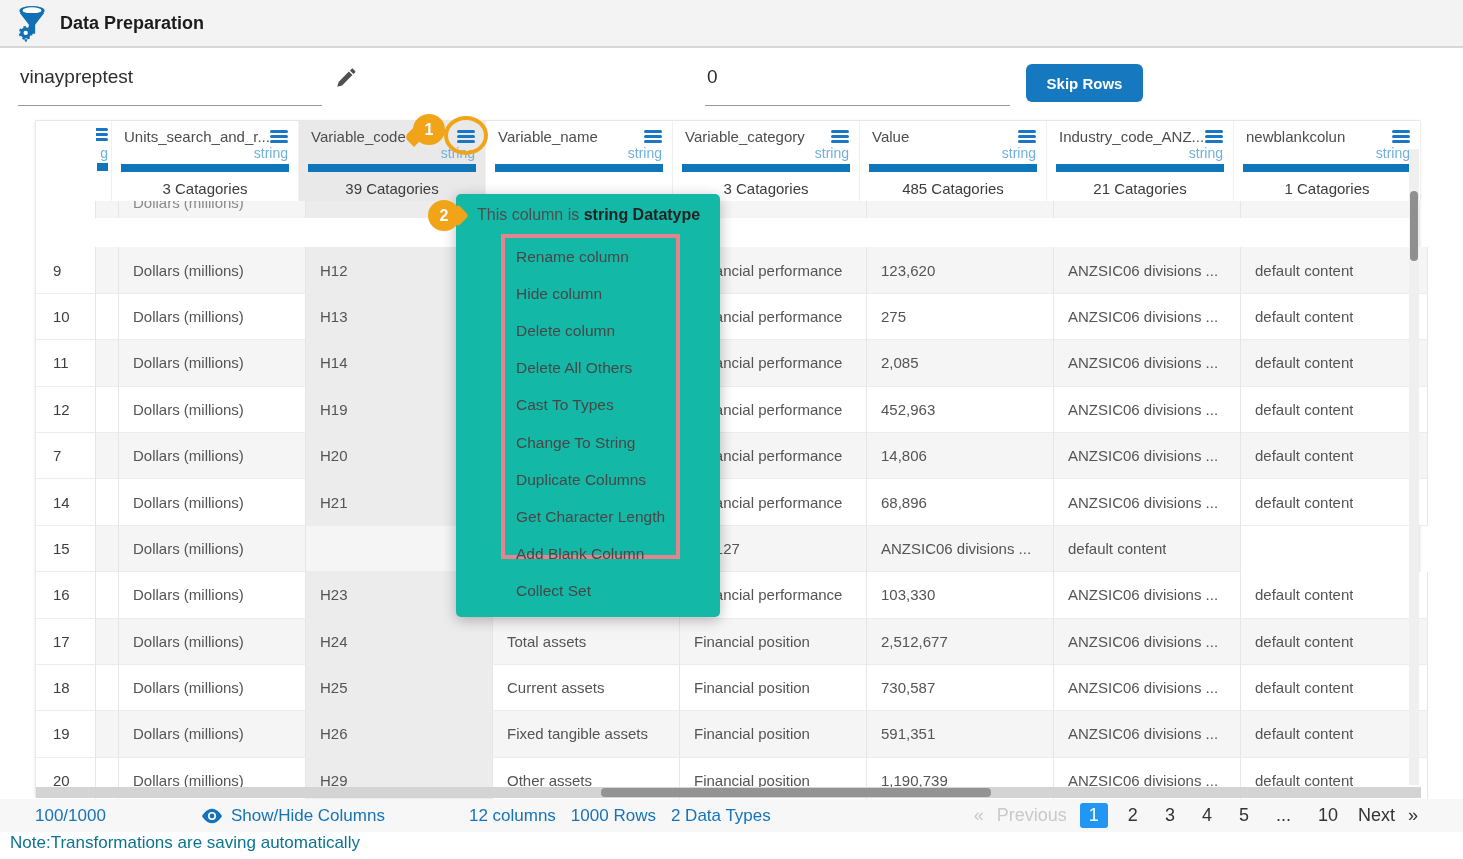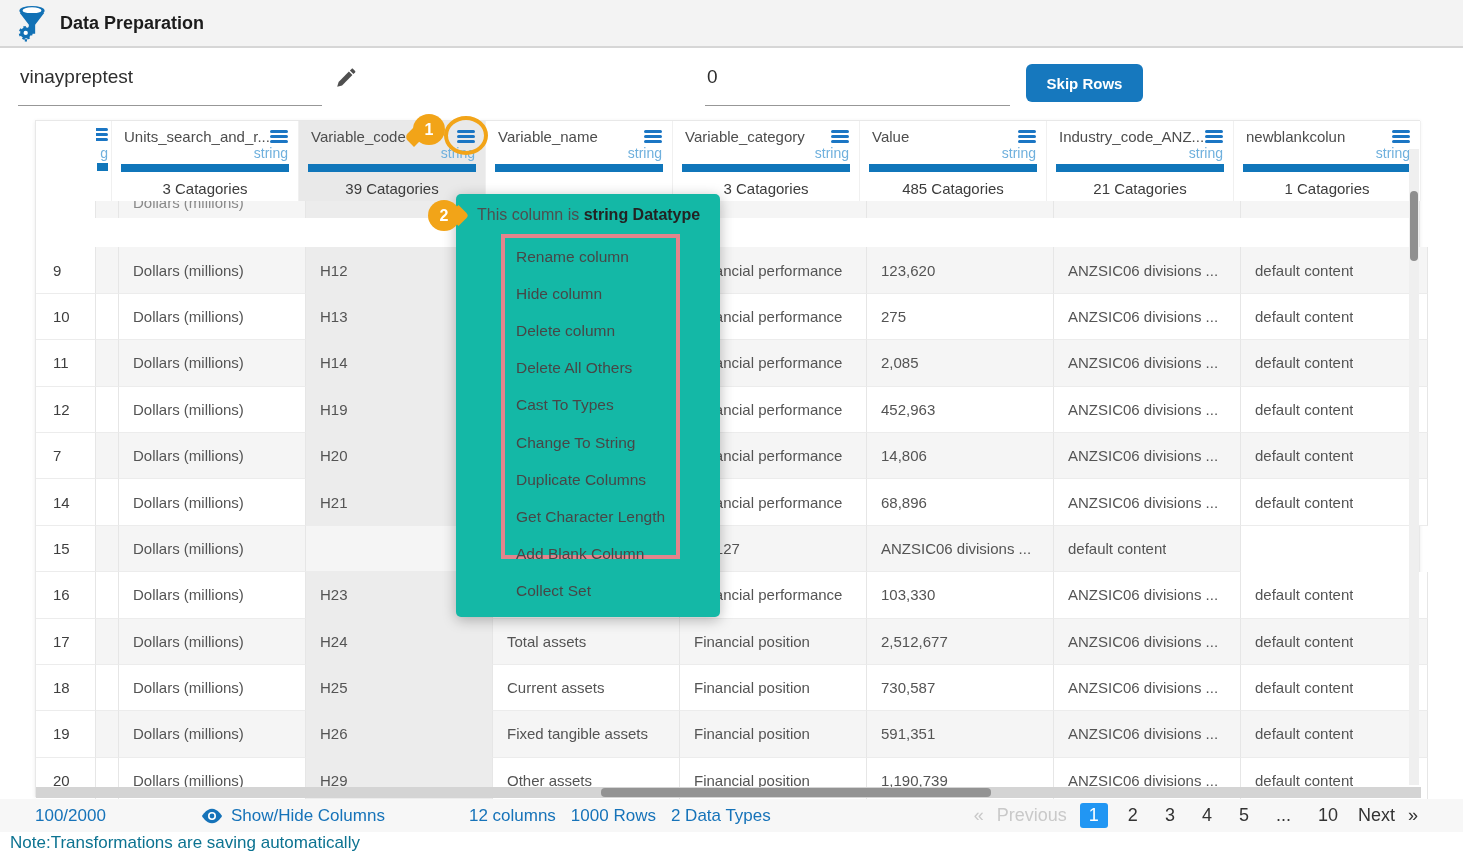--- a/index.html
+++ b/index.html
@@ -691,21 +691,21 @@
         <span>Collect Set</span>
       </div>
     </div>
 </div>
 
 <div class="menu-ring"></div>
 <div class="badge badge1">1</div>
 <div class="badge badge2">2</div>
 
 <div class="footer-bar">
-  <span class="f-count">100/2000</span>
+  <span class="f-count">100/1000</span>
   <span class="f-showhide">
     <span style="display:flex;">
       <svg width="22" height="18" viewBox="0 0 24 18">
         <path d="M12 1 C5.5 1 1 9 1 9 s4.5 8 11 8 11-8 11-8 -4.5-8-11-8z" fill="#1673b9"></path>
         <circle cx="12" cy="9" r="4.4" fill="#ffffff"></circle>
         <circle cx="12" cy="9" r="2.6" fill="#1673b9"></circle>
       </svg>
     </span>
     <span>Show/Hide Columns</span>
   </span>

